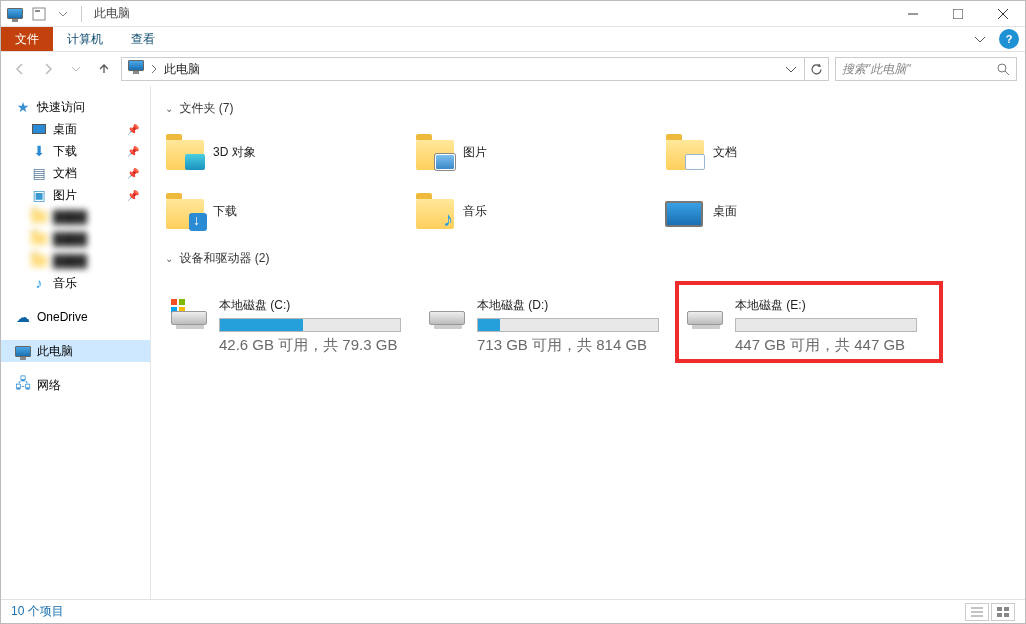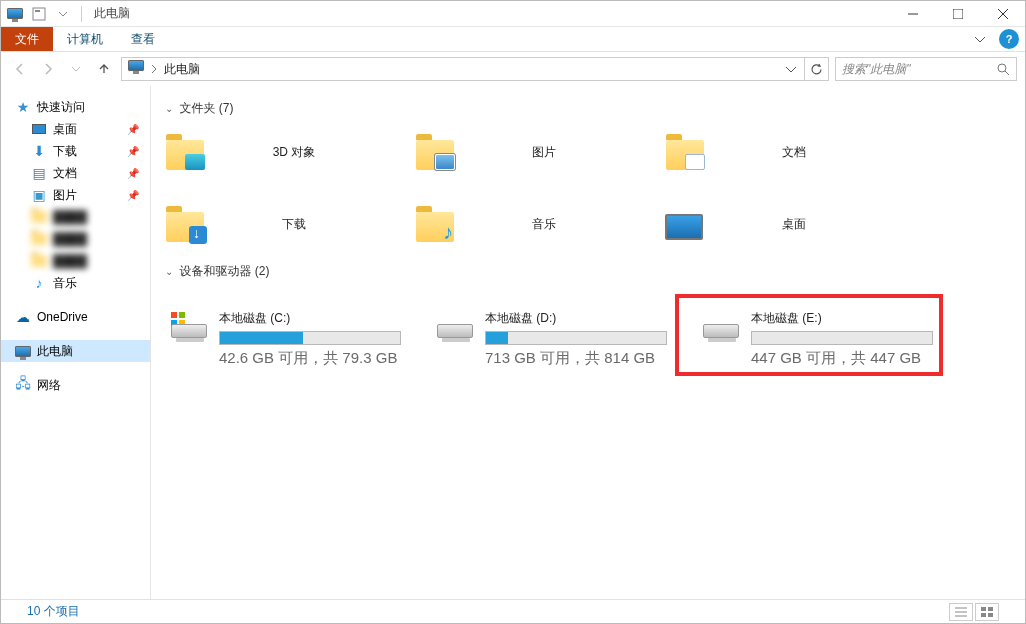--- a/index.html
+++ b/index.html
@@ -48,57 +48,57 @@
 .sidegap { height: 12px; }
 .sideicon { width: 16px; height: 16px; display: flex; align-items: center; justify-content: center; font-size: 14px; }
 .blur { filter: blur(3px); opacity: .85; }
 .folder-ico { width: 16px; height: 12px; background: #ffd86b; border-radius: 1px; position: relative; }
 .folder-ico::before { content: ""; position: absolute; top: -3px; left: 0; width: 7px; height: 3px; background: #e8be4a; border-radius: 1px 1px 0 0; }
 
 
 .content { flex: 1; padding: 10px 14px; overflow: auto; }
 .section-head { display: flex; align-items: center; gap: 6px; color: #333; margin: 4px 0 10px 0; }
 .section-head .chev { color: #666; font-size: 10px; }
-.biggrid { display: flex; flex-wrap: wrap; gap: 22px 40px; text-align: center; }
+.biggrid { display: flex; flex-wrap: wrap; gap: 9px 40px; }
 .bigitem { width: 210px; height: 50px; display: flex; align-items: center; gap: 8px; }
 .bigicon { width: 40px; height: 40px; position: relative; }
 .bigfolder { width: 38px; height: 30px; background: linear-gradient(#ffe79a,#ffcf5c); border-radius: 2px; position: absolute; bottom: 2px; left: 1px; }
 .bigfolder::before { content: ""; position: absolute; top: -6px; left: 0; width: 16px; height: 6px; background: #edba3d; border-radius: 2px 2px 0 0; }
 .badge { position: absolute; bottom: 2px; right: 0px; width: 20px; height: 16px; border-radius: 2px; }
 .biglabel { flex: 1; color: #222; }
 
 .badge-3d { background: linear-gradient(#4acfe0,#1a91c0); }
 .badge-video { background: linear-gradient(#3b5998,#1d3a6e); }
 .badge-pic { background: linear-gradient(#7ec0ee,#3a88c8); border: 1px solid #fff; box-shadow: 0 0 0 1px #888; }
 .badge-doc { background: #fff; border: 1px solid #9bb6d6; }
 .badge-dl { background: #2a8ad4; border-radius: 3px; position: absolute; bottom: 0; right: -2px; width: 18px; height: 18px; }
 .badge-dl::after { content: "↓"; color: #fff; position: absolute; left: 4px; top: -1px; font-size: 14px; font-weight: bold; }
 .badge-music { background: transparent; }
 .badge-music::after { content: "♪"; color: #1e9be8; font-size: 20px; position: absolute; bottom: -2px; right: 2px; }
 .desktop-ico { width: 38px; height: 26px; background: linear-gradient(#3aa0e8,#1a6fb0); border: 2px solid #777; border-radius: 2px; position: absolute; bottom: 4px; left: 0; }
 
 
-.drives { display: flex; gap: 26px; margin-top: 26px; position: relative; }
+.drives { display: flex; gap: 18px; margin-top: 26px; position: relative; }
 .drive { width: 240px; display: flex; gap: 10px; padding: 4px; }
 .drive .dicon { width: 40px; height: 40px; position: relative; }
 .drive .dbody { flex: 1; }
 .drive .dname { color: #222; margin-bottom: 4px; }
 .drive .dbar { height: 14px; border: 1px solid #b8b8b8; background: #e8e8e8; position: relative; margin-bottom: 4px; }
 .drive .dbar .fill { height: 100%; background: #26a0da; }
 .drive .dstat { color: #6a6a6a; font-size: 15px; }
 .hdd { width: 36px; height: 14px; background: linear-gradient(#eee,#bcbcbc); border-radius: 2px; position: absolute; bottom: 12px; left: 2px; border: 1px solid #999; }
 .hdd::after { content:""; position: absolute; bottom: -5px; left: 4px; width: 28px; height: 4px; background: #ccc; border-radius: 1px; }
 .winlogo { position: absolute; top: 2px; left: 2px; width: 14px; height: 14px; }
 .winlogo span { position: absolute; width: 6px; height: 6px; }
 .winlogo .a{background:#f25022;top:0;left:0}.winlogo .b{background:#7fba00;top:0;right:0}.winlogo .c{background:#00a4ef;bottom:0;left:0}.winlogo .d{background:#ffb900;bottom:0;right:0}
 
 .highlight-box { position: absolute; border: 4px solid #ee2c2c; pointer-events: none; }
 
 
-.statusbar { height: 24px; border-top: 1px solid #e1e1e1; display: flex; align-items: center; padding: 0 26px; color: #1a6fb0; font-size: 12px; }
+.statusbar { height: 24px; border-top: 1px solid #e1e1e1; display: flex; align-items: center; padding: 0 10px; color: #1a6fb0; font-size: 12px; }
 .statusbar .sbspacer { flex: 1; }
 .statusbar .viewbtn { width: 24px; height: 18px; border: 1px solid #ccc; margin-left: 2px; display: flex; align-items: center; justify-content: center; color: #666; font-size: 10px; }
 
 .pc-monitor { width: 16px; height: 11px; background: linear-gradient(#4aa8e8,#1a6fb0); border: 1px solid #666; border-radius: 1px; position: relative; }
 .pc-monitor::after { content:""; position:absolute; bottom:-4px; left:4px; width:6px; height:3px; background:#888; }
 
 svg { display: block; }
 </style>
 </head>
 <body>

